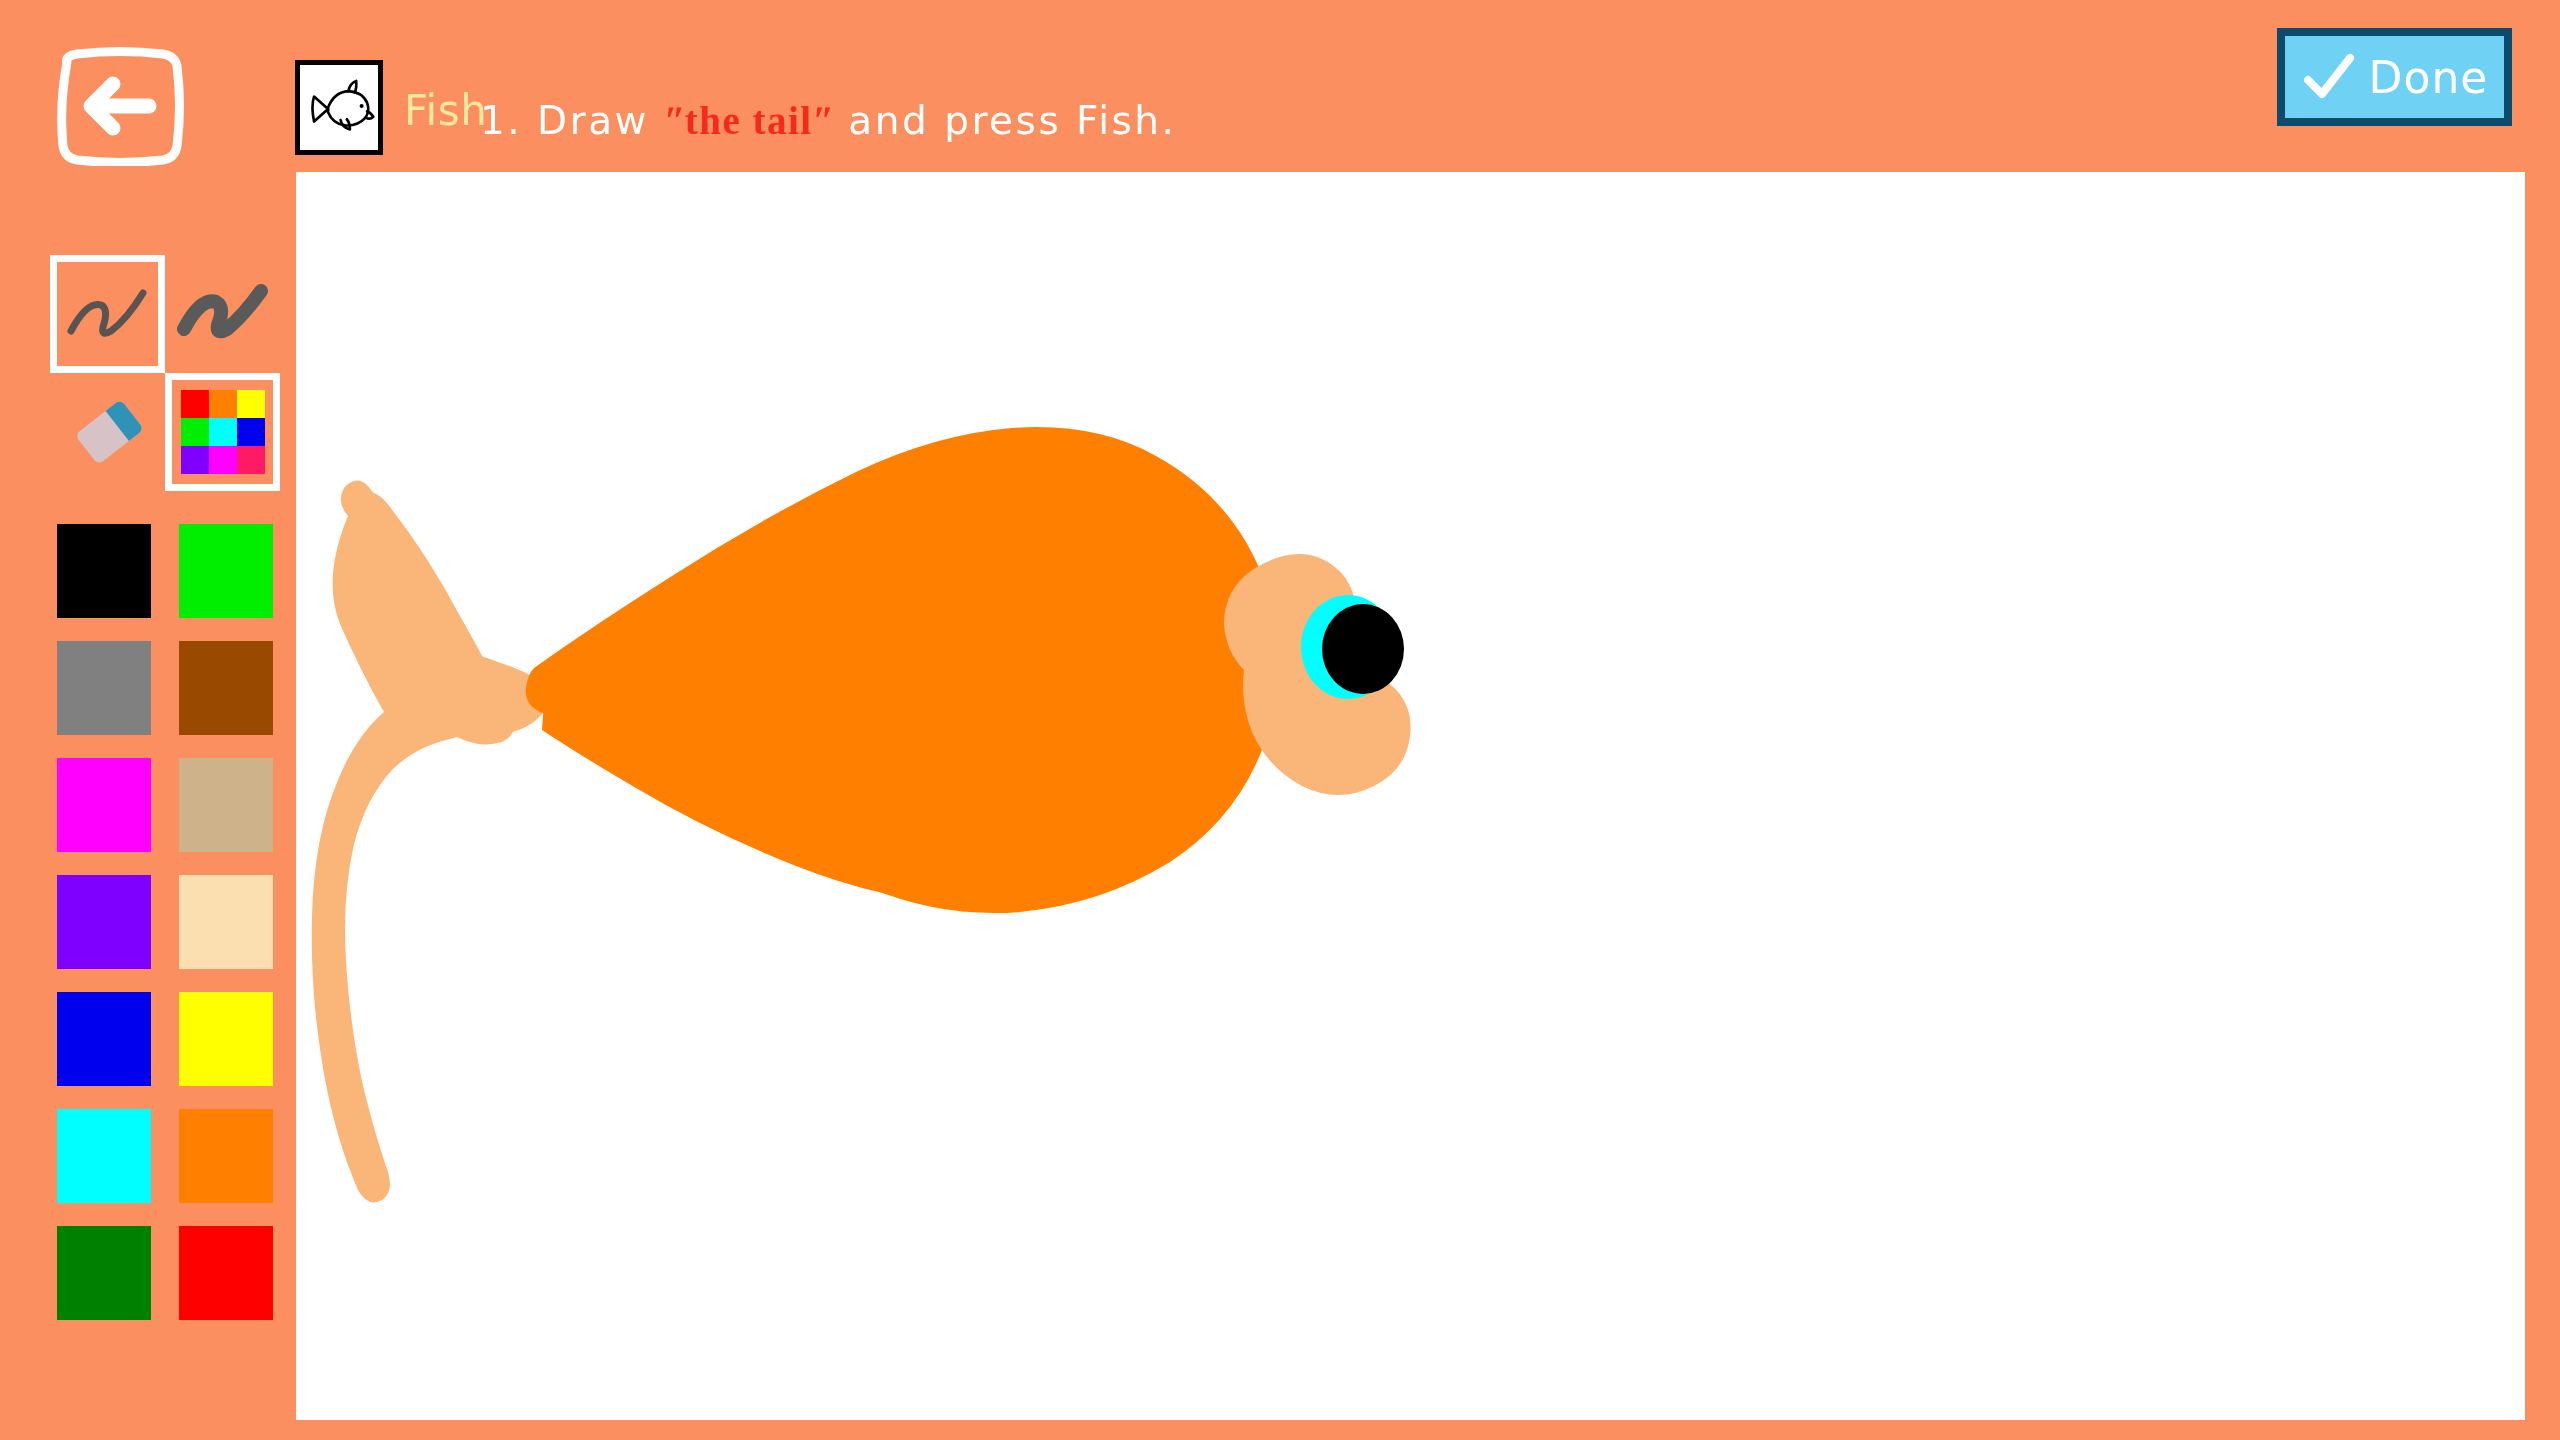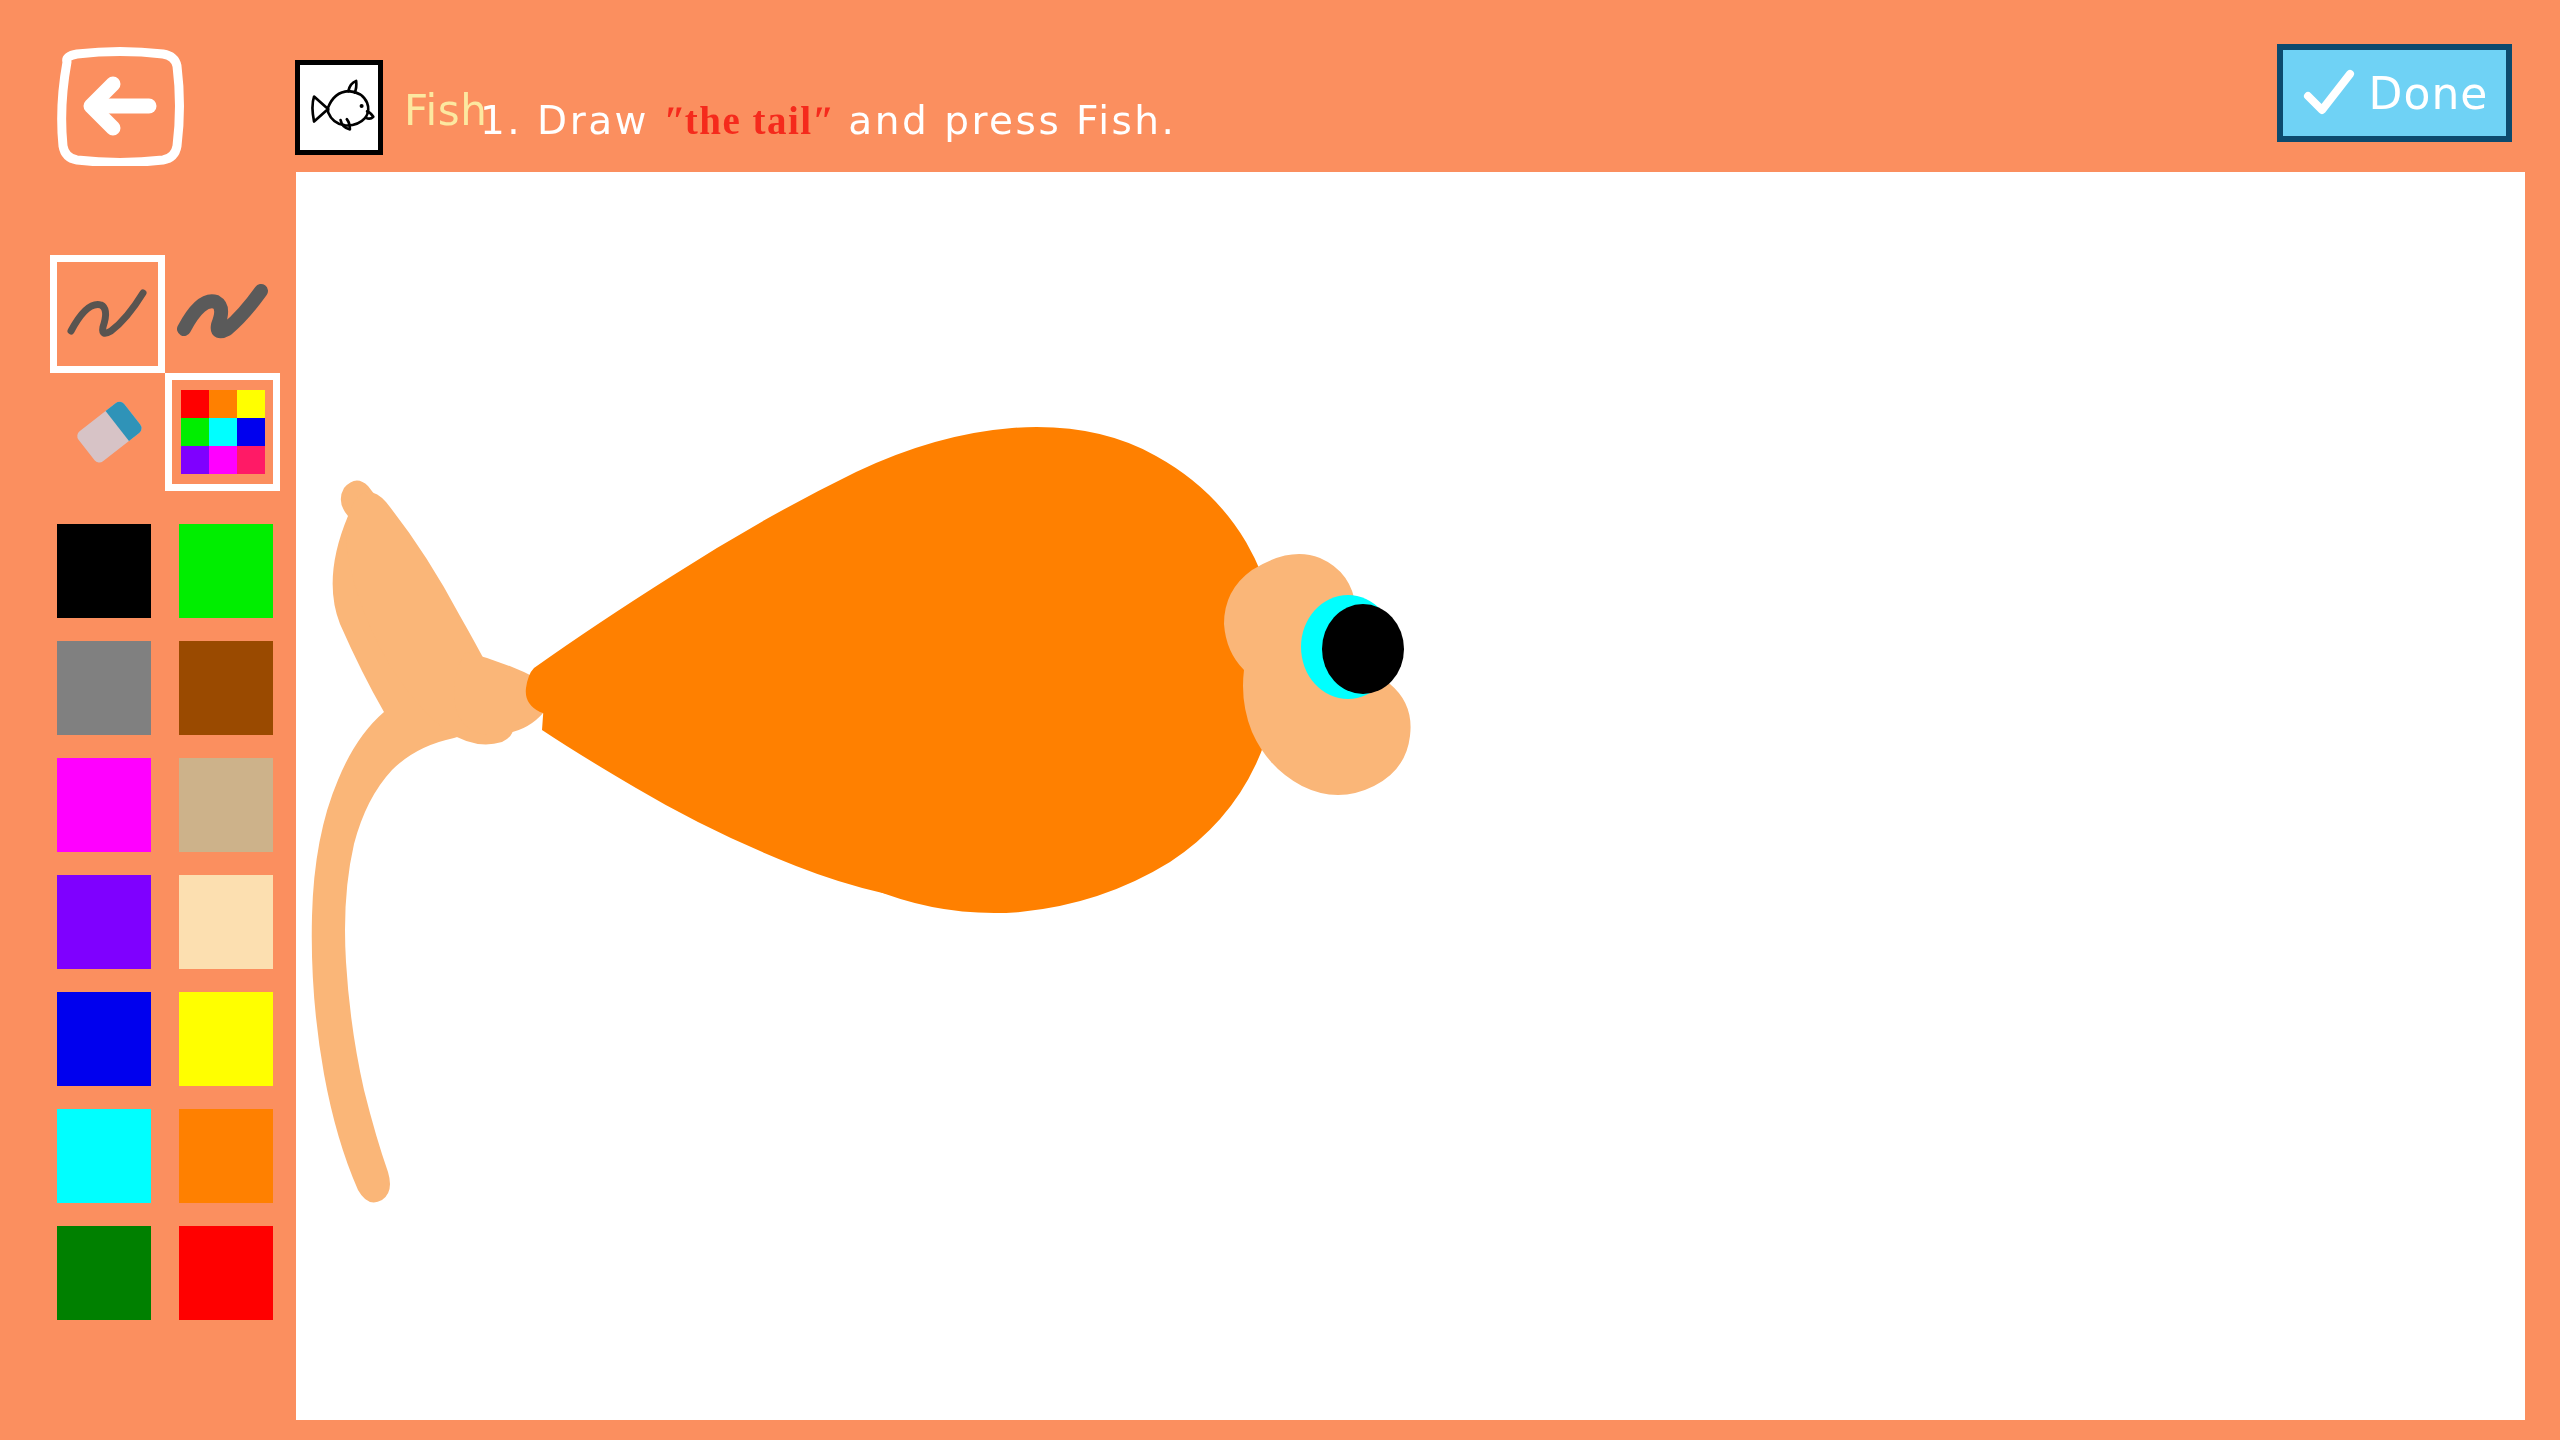--- a/index.html
+++ b/index.html
@@ -69,25 +69,25 @@
     color: #F52A1C;
     font-weight: bold;
     letter-spacing: 1.5px;
     font-family: Liberation Serif, serif;
   }
 
   
   .done-button {
     position: absolute;
     left: 2277px;
-    top: 44px;
+    top: 28px;
     width: 235px;
     height: 98px;
     background: #6FD2F5;
-    border: 6px solid #0c4a6e;
+    border: 8px solid #0c4a6e;
     display: flex;
     align-items: center;
     justify-content: center;
     gap: 12px;
     cursor: pointer;
   }
   .done-check { width: 56px; height: 56px; flex: none; }
   .done-label {
     font-family: "DejaVu Sans", sans-serif;
     font-size: 44px;

